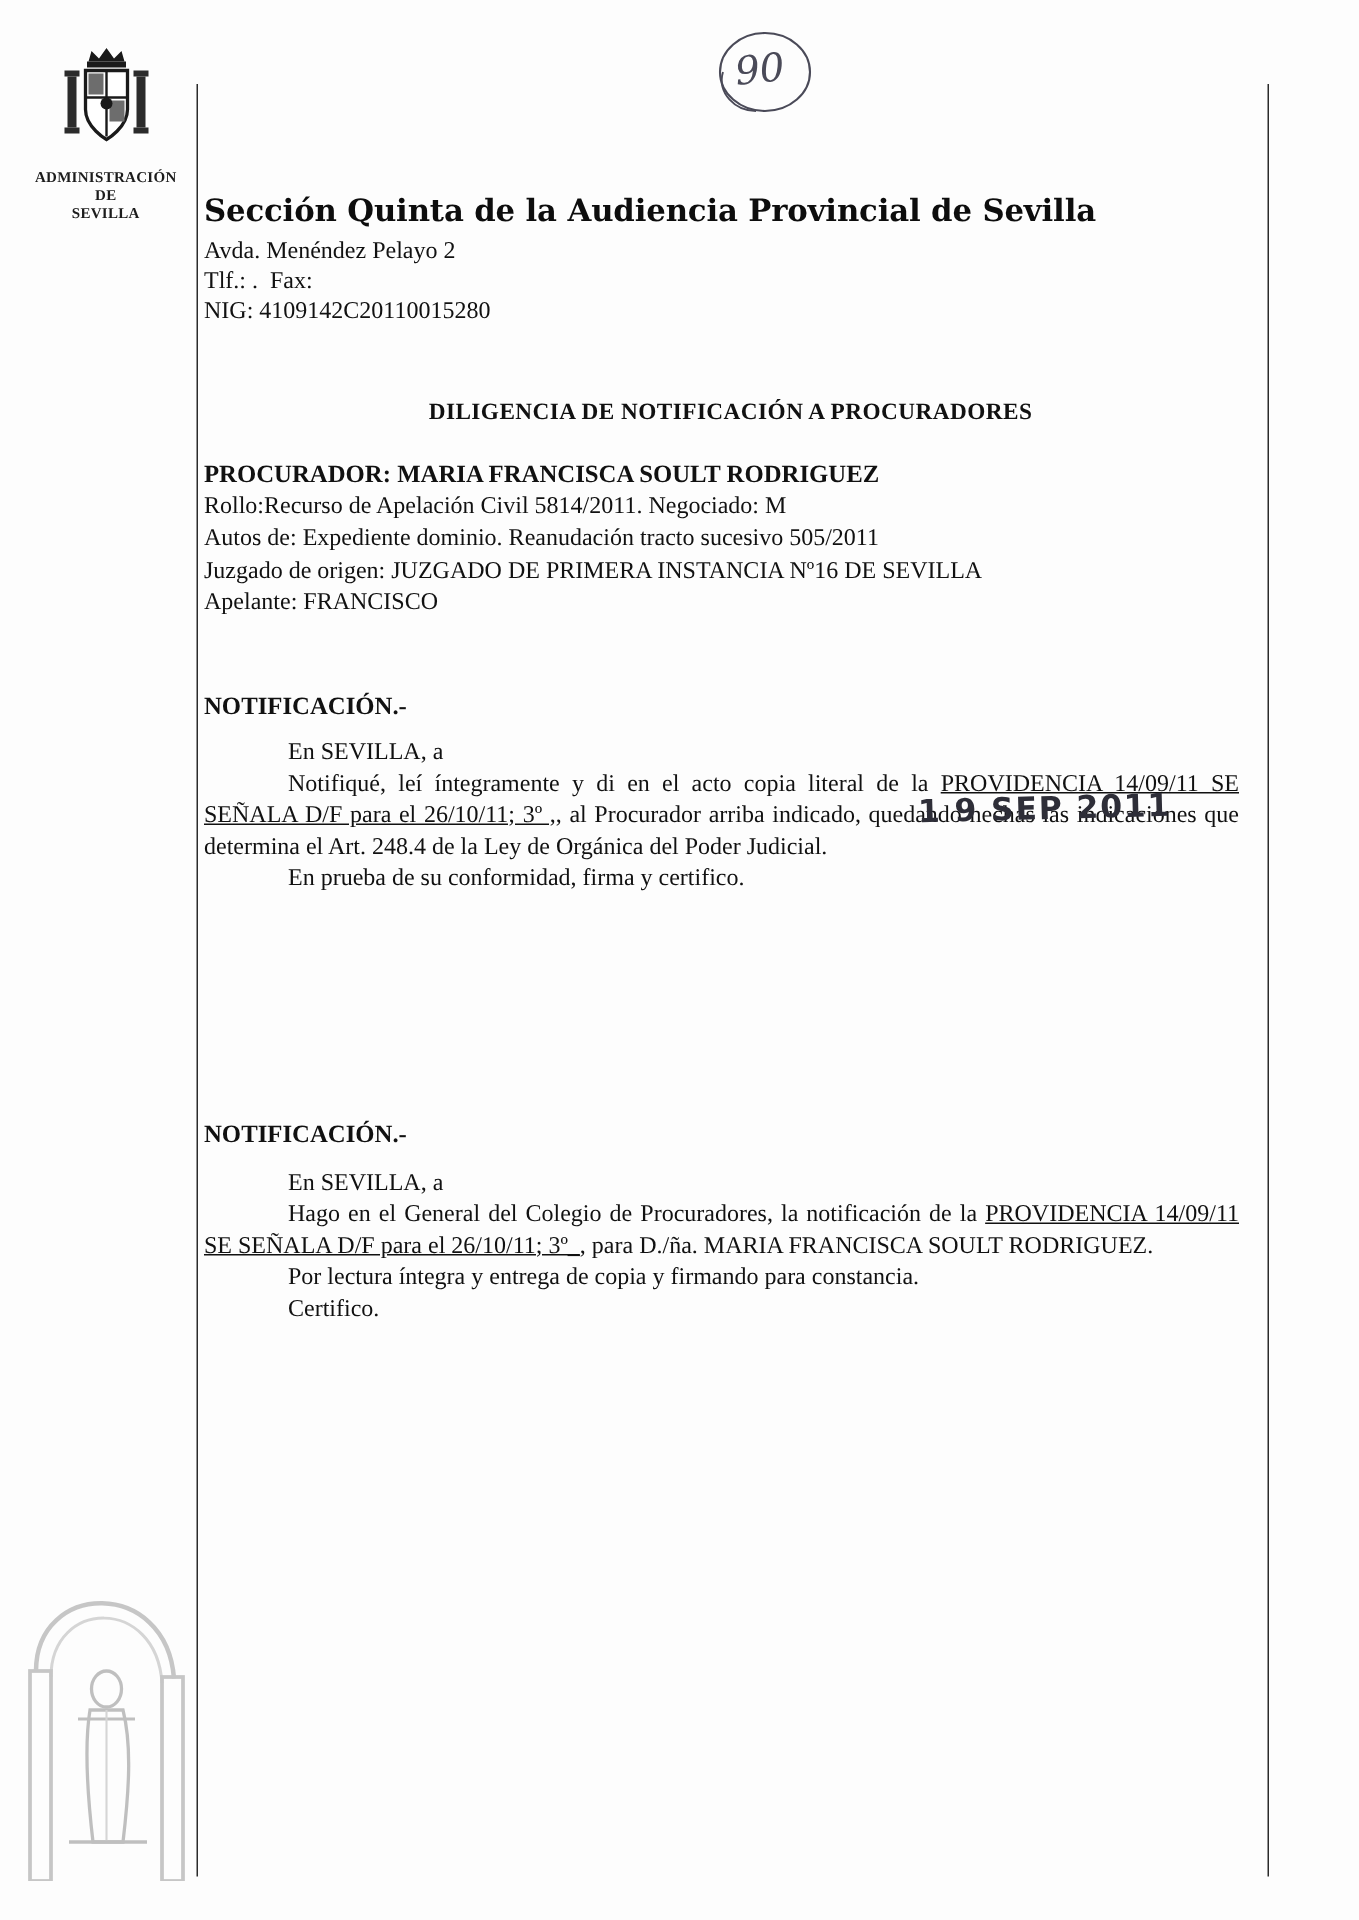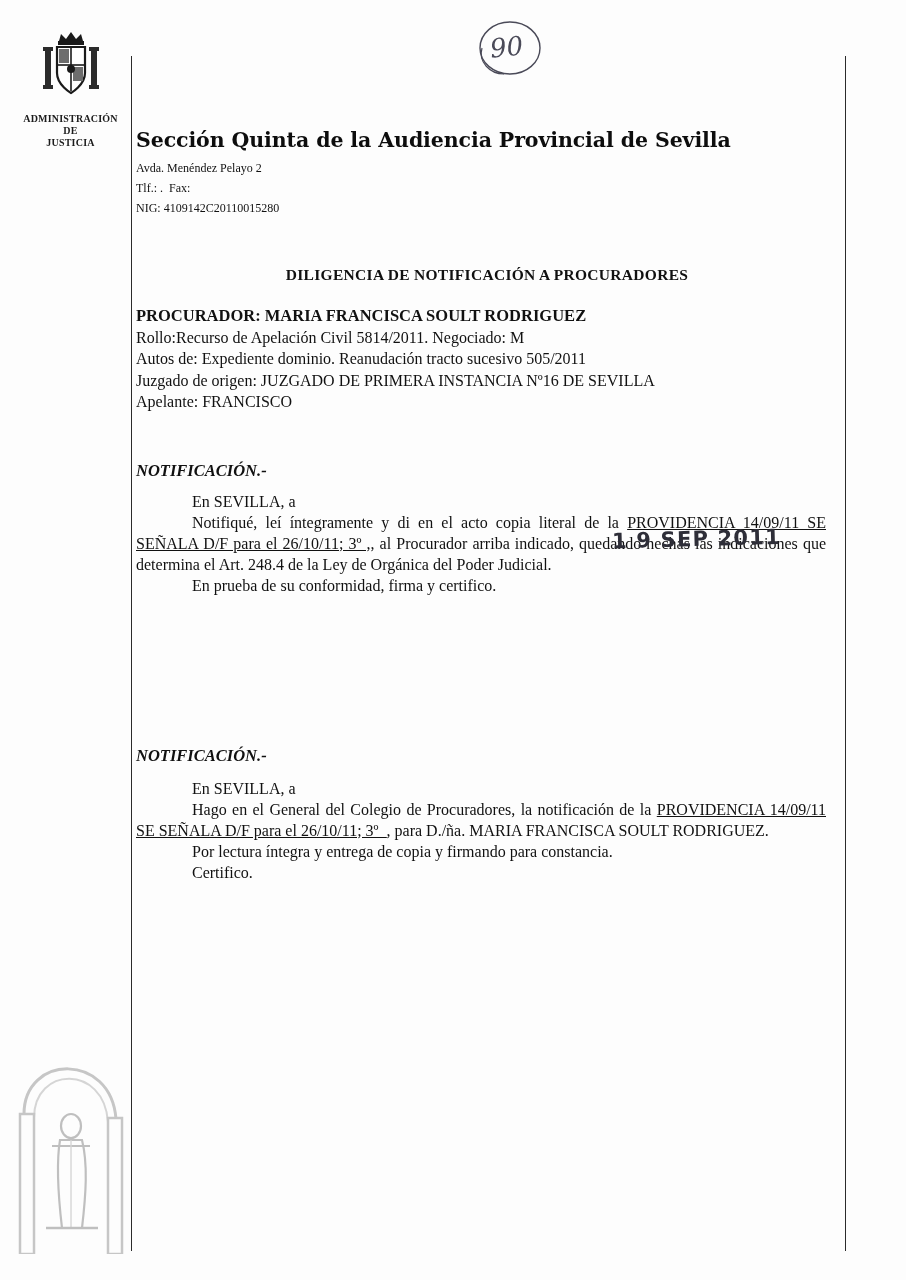--- a/index.html
+++ b/index.html
@@ -90,21 +90,21 @@
   }
   h1.court-title {
     font-family: "DejaVu Serif", serif;
     font-size: 20.5px;
     font-weight: bold;
     margin: 0 0 6px 0;
     letter-spacing: -0.1px;
     color: #0d0d0d;
   }
   .addr {
-    font-size: 12px;
+    font-size: 16px;
     line-height: 20px;
     margin: 0;
   }
   .addr div { white-space: pre; }
 
   .doc-heading {
     text-align: center;
     font-weight: bold;
     font-size: 15.5px;
     letter-spacing: 0.3px;
@@ -124,21 +124,20 @@
   .block-procurador div { white-space: nowrap; }
   .redacted {
     display: inline-block;
     width: 130px;
   }
 
   .section-title {
     font-weight: bold;
     font-size: 16.5px;
     margin-top: 48px;
-    font-style: italic;
   }
   .para {
     font-size: 16px;
     line-height: 21px;
     text-align: justify;
     margin: 0;
   }
   .indent { text-indent: 56px; }
   .u { text-decoration: underline; }
 
@@ -203,21 +202,21 @@
         <rect x="56" y="22" width="6" height="34" fill="#2b2b2b"></rect>
         <rect x="8" y="18" width="10" height="4" fill="#2b2b2b"></rect>
         <rect x="54" y="18" width="10" height="4" fill="#2b2b2b"></rect>
         <rect x="8" y="56" width="10" height="4" fill="#2b2b2b"></rect>
         <rect x="54" y="56" width="10" height="4" fill="#2b2b2b"></rect>
       </svg>
     </div>
     <div class="masthead-label">
       <div>ADMINISTRACIÓN</div>
       <div>DE</div>
-      <div>JUSTICIA</div>
+      <div>SEVILLA</div>
     </div>
   </div>
 
   <div class="vrule-left"></div>
   <div class="vrule-right"></div>
 
   <div class="watermark">
     <svg width="115" height="240" viewBox="0 0 115 240" aria-hidden="true">
       <path d="M8 100 C 8 40, 95 38, 100 105" fill="none" stroke="#9a9a9a" stroke-width="3"></path>
       <path d="M18 104 C 18 52, 88 50, 92 108" fill="none" stroke="#b5b5b5" stroke-width="2"></path>

